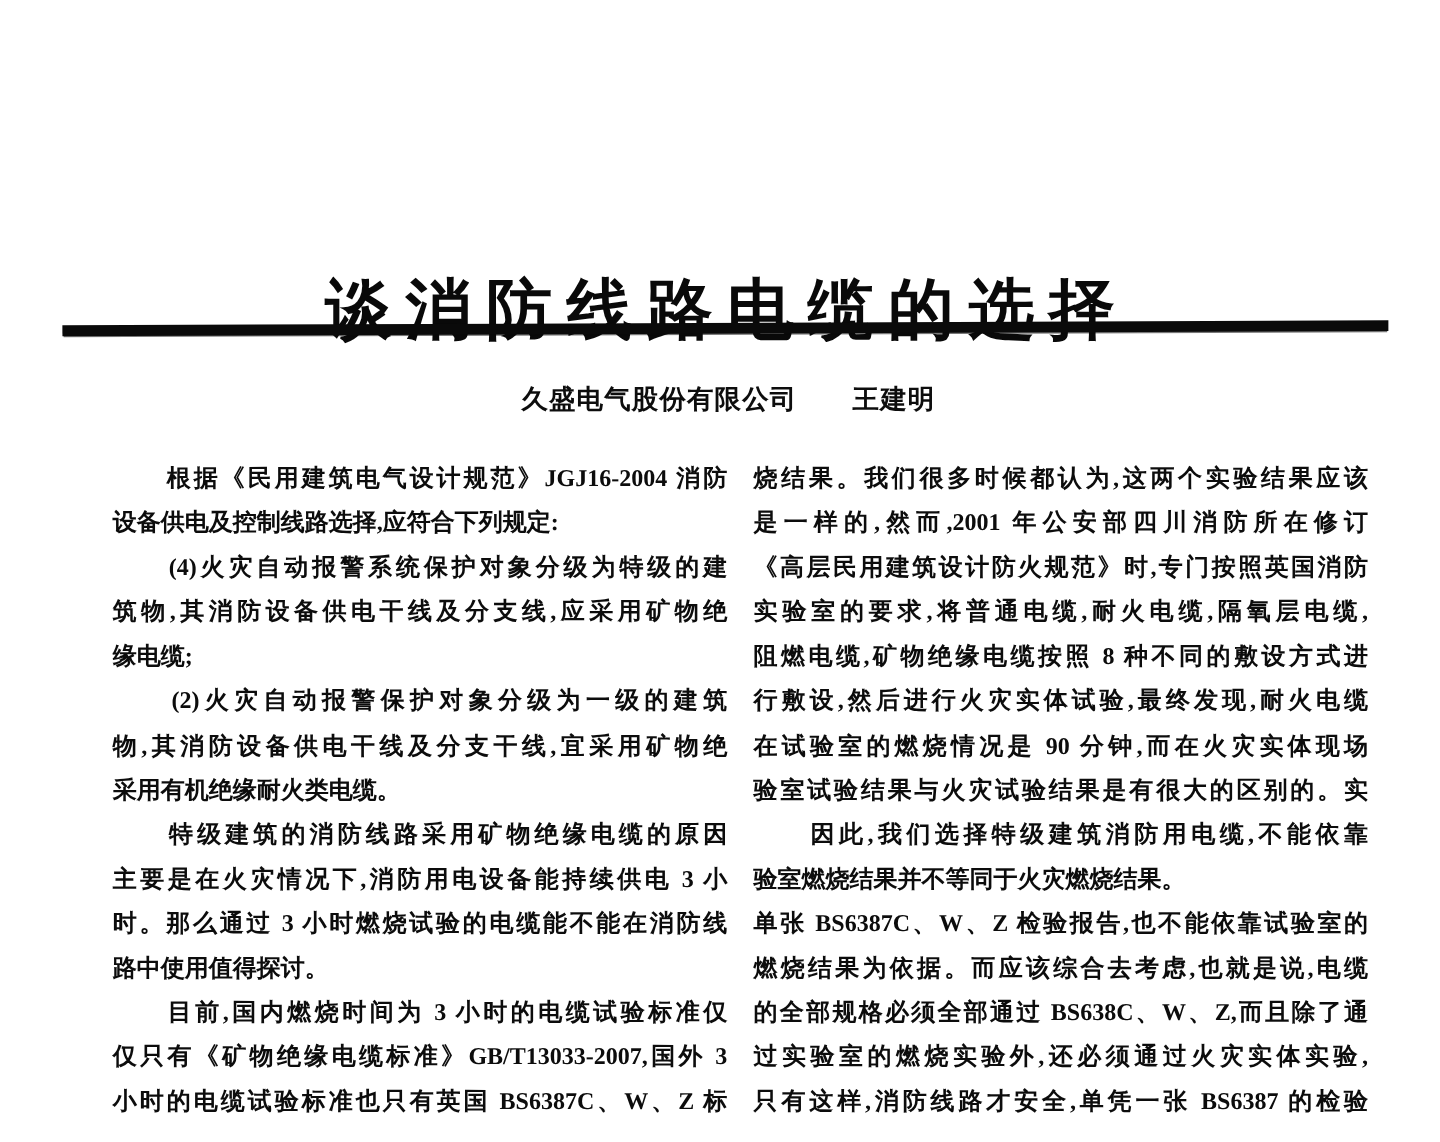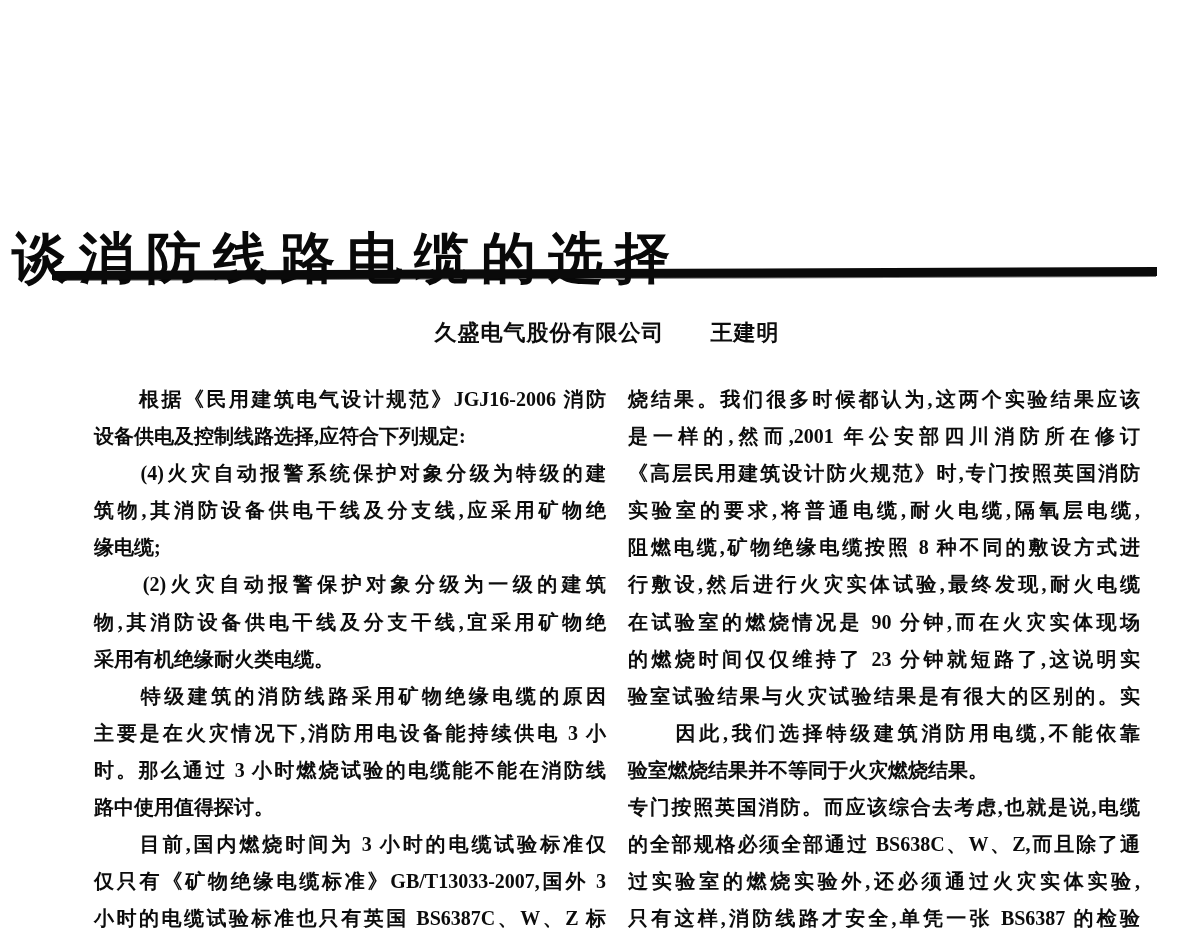--- a/index.html
+++ b/index.html
@@ -17,20 +17,21 @@
   .page {
     position: absolute;
     inset: 0;
     background: #ffffff;
   }
   .article-title {
     position: absolute;
     top: 190px;
     left: 0;
     width: 1200px;
+    text-align: center;
     font-family: "Liberation Sans", sans-serif;
     font-weight: 700;
     font-size: 55px;
     line-height: 62px;
     letter-spacing: 12px;
     padding-left: 12px;           
     box-sizing: border-box;
     color: #090909;
     white-space: nowrap;
   }
@@ -86,21 +87,21 @@
 
 <div class="page">
 
   <h1 class="article-title">谈消防线路电缆的选择</h1>
 
   <div class="title-rule"></div>
 
   <div class="byline">久盛电气股份有限公司　　王建明</div>
 
   <div class="col col-left">
-      <div class="line fill">　　根据《民用建筑电气设计规范》JGJ16-2006 消防</div>
+      <div class="line fill">　　根据《民用建筑电气设计规范》JGJ16-2004 消防</div>
       <div class="line">设备供电及控制线路选择,应符合下列规定:</div>
       <div class="line fill">　　(4)火灾自动报警系统保护对象分级为特级的建</div>
       <div class="line fill">筑物,其消防设备供电干线及分支线,应采用矿物绝</div>
       <div class="line">缘电缆;</div>
       <div class="line fill">　　(2)火灾自动报警保护对象分级为一级的建筑</div>
       <div class="line fill">物,其消防设备供电干线及分支干线,宜采用矿物绝</div>
       <div class="line">采用有机绝缘耐火类电缆。</div>
       <div class="line fill">　　特级建筑的消防线路采用矿物绝缘电缆的原因</div>
       <div class="line fill">主要是在火灾情况下,消防用电设备能持续供电 3 小</div>
       <div class="line fill">时。那么通过 3 小时燃烧试验的电缆能不能在消防线</div>
@@ -111,23 +112,23 @@
     </div>
 
   <div class="col col-right">
       <div class="line fill">烧结果。我们很多时候都认为,这两个实验结果应该</div>
       <div class="line fill">是一样的,然而,2001 年公安部四川消防所在修订</div>
       <div class="line fill">《高层民用建筑设计防火规范》时,专门按照英国消防</div>
       <div class="line fill">实验室的要求,将普通电缆,耐火电缆,隔氧层电缆,</div>
       <div class="line fill">阻燃电缆,矿物绝缘电缆按照 8 种不同的敷设方式进</div>
       <div class="line fill">行敷设,然后进行火灾实体试验,最终发现,耐火电缆</div>
       <div class="line fill">在试验室的燃烧情况是 90 分钟,而在火灾实体现场</div>
-      <div class="line fill">的燃烧时间仅仅维持了 23 分钟就短路了,这说明实</div>
       <div class="line fill">验室试验结果与火灾试验结果是有很大的区别的。实</div>
       <div class="line fill">　　因此,我们选择特级建筑消防用电缆,不能依靠</div>
       <div class="line">验室燃烧结果并不等同于火灾燃烧结果。</div>
-      <div class="line fill">专门按照英国消防。而应该综合去考虑,也就是说,电缆</div>
+      <div class="line fill">单张 BS6387C、W、Z 检验报告,也不能依靠试验室的</div>
+      <div class="line fill">燃烧结果为依据。而应该综合去考虑,也就是说,电缆</div>
       <div class="line fill">的全部规格必须全部通过 BS638C、W、Z,而且除了通</div>
       <div class="line fill">过实验室的燃烧实验外,还必须通过火灾实体实验,</div>
       <div class="line fill">只有这样,消防线路才安全,单凭一张 BS6387 的检验</div>
     </div>
 
 </div>
 
 </body></html>

